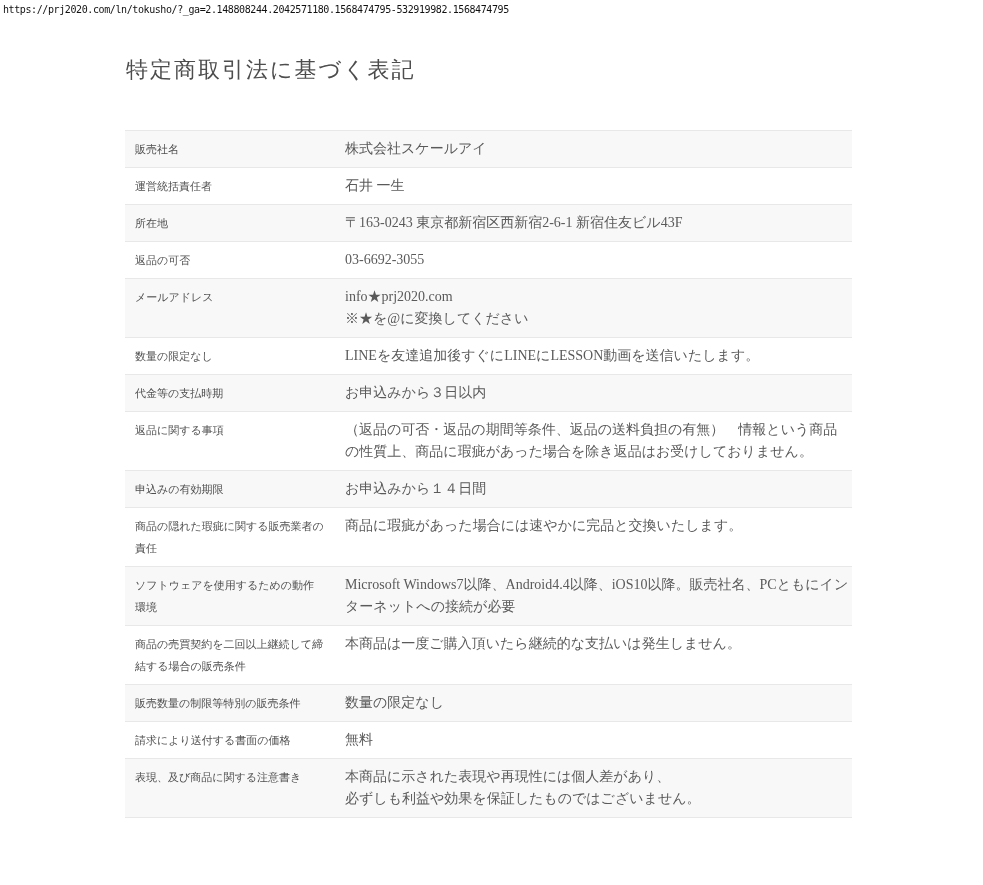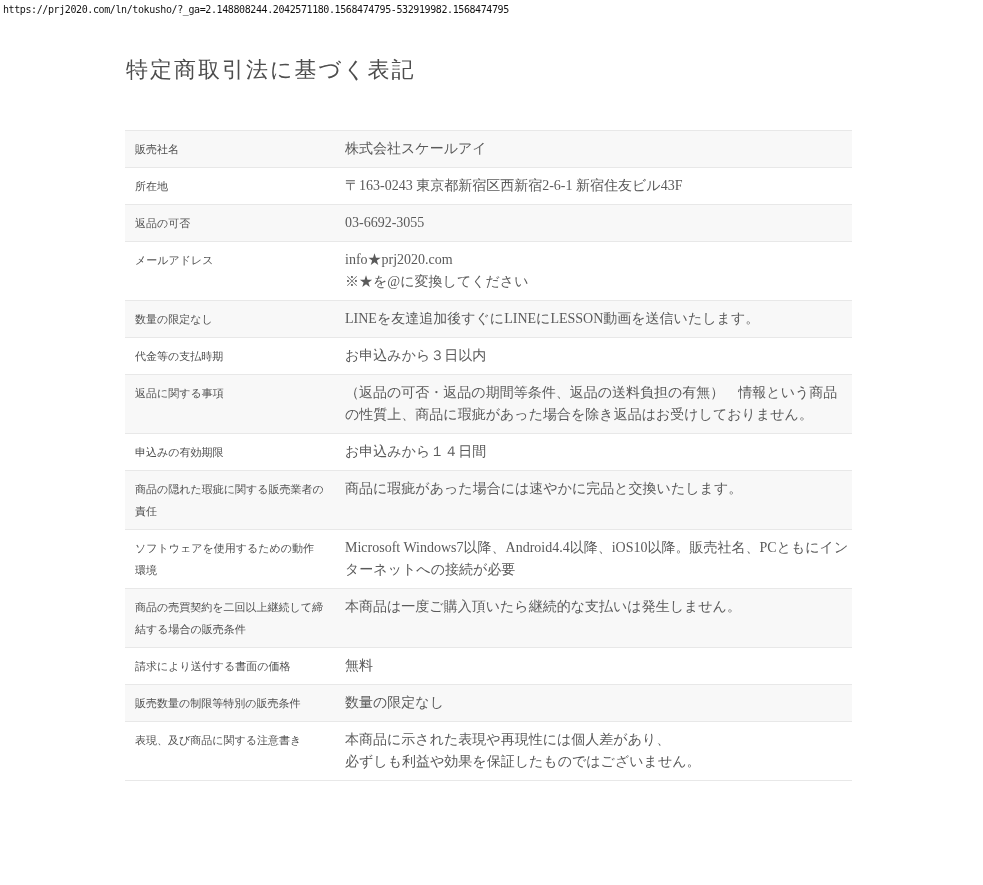--- a/index.html
+++ b/index.html
@@ -87,20 +87,24 @@
 <div class="container">
   <h1 class="page-title">特定商取引法に基づく表記</h1>
 
   <table class="tokusho">
     <tbody id="rows">
   <tr class="table-row">
     <th class="row-label">販売社名</th>
     <td class="row-value">株式会社スケールアイ</td>
   </tr>
 
+  <tr class="table-row">
+    <th class="row-label">運営統括責任者</th>
+    <td class="row-value">石井 一生</td>
+  </tr>
 
   <tr class="table-row">
     <th class="row-label">所在地</th>
     <td class="row-value">〒163-0243 東京都新宿区西新宿2-6-1 新宿住友ビル43F</td>
   </tr>
 
   <tr class="table-row">
     <th class="row-label">返品の可否</th>
     <td class="row-value">03-6692-3055</td>
   </tr>
@@ -140,27 +144,27 @@
     <th class="row-label">ソフトウェアを使用するための動作環境</th>
     <td class="row-value">Microsoft Windows7以降、Android4.4以降、iOS10以降。販売社名、PCともにインターネットへの接続が必要</td>
   </tr>
 
   <tr class="table-row">
     <th class="row-label">商品の売買契約を二回以上継続して締結する場合の販売条件</th>
     <td class="row-value">本商品は一度ご購入頂いたら継続的な支払いは発生しません。</td>
   </tr>
 
   <tr class="table-row">
-    <th class="row-label">請求により送付する書面の価格</th>
-    <td class="row-value">無料</td>
+    <th class="row-label">販売数量の制限等特別の販売条件</th>
+    <td class="row-value">数量の限定なし</td>
   </tr>
 
   <tr class="table-row">
-    <th class="row-label">販売数量の制限等特別の販売条件</th>
-    <td class="row-value">数量の限定なし</td>
+    <th class="row-label">請求により送付する書面の価格</th>
+    <td class="row-value">無料</td>
   </tr>
 
   <tr class="table-row">
     <th class="row-label">表現、及び商品に関する注意書き</th>
     <td class="row-value">本商品に示された表現や再現性には個人差があり、
 必ずしも利益や効果を保証したものではございません。</td>
   </tr>
 </tbody>
   </table>
 </div>

